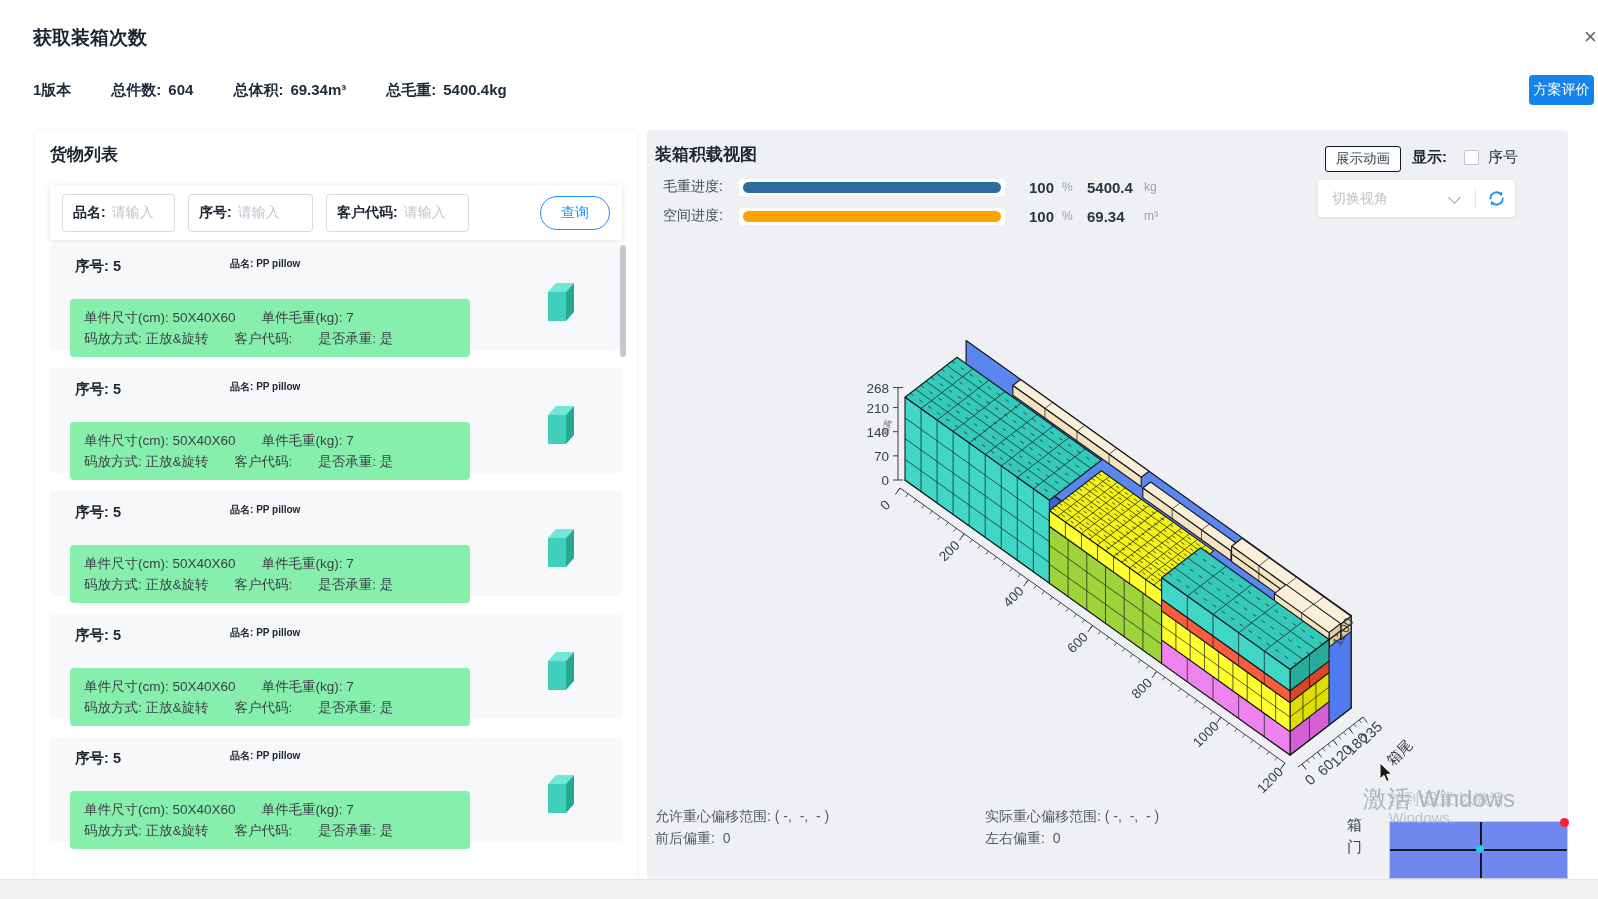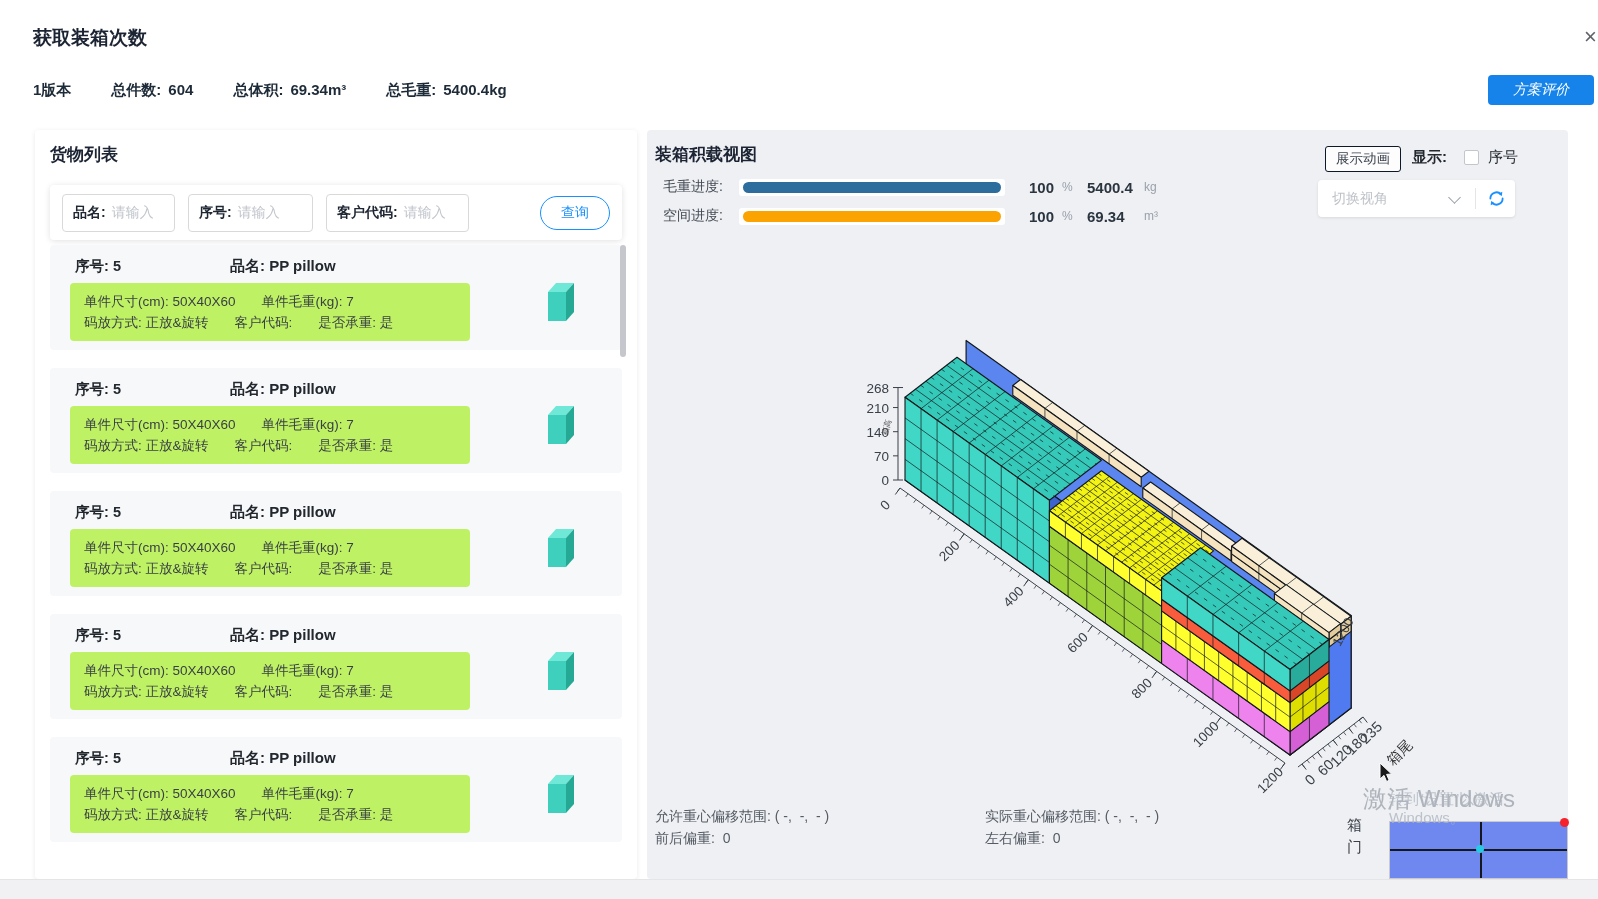--- a/index.html
+++ b/index.html
@@ -4,40 +4,40 @@
 <style>
   * { margin:0; padding:0; box-sizing:border-box; }
   html,body { width:1598px; height:899px; overflow:hidden; background:#fff;
     font-family:"Liberation Sans","DejaVu Sans",sans-serif; color:#1f2733; }
 
   
   #page-title { position:absolute; left:33px; top:25px; font-size:19px; font-weight:bold; color:#1c2433; }
   #close-btn { position:absolute; left:1584px; top:24px; font-size:22px; color:#5f6368; cursor:pointer; line-height:26px; }
   #stats-row { position:absolute; left:33px; top:81px; display:flex; gap:40px; font-size:15px; font-weight:bold; color:#1d2a38; }
   #stats-row .pair { display:flex; gap:7px; }
-  #eval-btn { position:absolute; right:4px; top:75px; width:106px; height:30px; background:#1583e9; color:#fff;
-    font-size:14px; border:none; border-radius:4px; cursor:pointer;font-style:italic; }
+  #eval-btn { position:absolute; right:4px; top:75px; width:65px; height:30px; background:#1583e9; color:#fff;
+    font-size:14px; border:none; border-radius:4px; cursor:pointer; }
 
   
   #cargo-panel { position:absolute; left:35px; top:130px; width:602px; height:749px; background:#fff;
     border-radius:4px; box-shadow:0 1px 5px rgba(0,0,0,.09); overflow:hidden; }
   #cargo-title { position:absolute; left:15px; top:13px; font-size:17px; font-weight:bold; color:#1c2433; }
   #search-bar { position:absolute; left:15px; top:55px; width:572px; height:55px; background:#fff; border-radius:4px;
     box-shadow:0 1px 6px rgba(0,0,0,.12); display:flex; align-items:center; padding:0 12px; gap:13px; }
   .fake-input { height:38px; border:1px solid #d9d9d9; border-radius:4px; background:#fff; display:flex;
     align-items:center; padding:0 10px; gap:6px; font-size:14px; }
   .fake-input .lbl { font-weight:bold; color:#1f2733; white-space:nowrap; }
   .fake-input .ph { color:#c0c4cc; white-space:nowrap; }
   #query-btn { margin-left:auto; width:70px; height:34px; border:1px solid #1890ff; color:#1890ff; background:#fff;
     border-radius:17px; font-size:14px; cursor:pointer; }
   #cargo-list { position:absolute; left:15px; top:115px; width:572px; }
   .cargo-item { position:relative; width:572px; height:105px; background:#f7f8fa; border-radius:4px; margin-bottom:18px; }
   .ci-head { position:absolute; top:12px; left:25px; font-size:14.5px; font-weight:bold; color:#23282f; }
-  .ci-head2 { position:absolute; top:12px; left:180px; font-size:15px; font-weight:bold; color:#23282f; }
-  .ci-box { position:absolute; left:20px; top:38px; width:400px; height:58px; background:#bef264; border-radius:4px;
+  .ci-head2 { position:absolute; top:12px; left:180px; font-size:10px; font-weight:bold; color:#23282f; }
+  .ci-box { position:absolute; left:20px; top:54px; width:400px; height:58px; background:#86efac; border-radius:4px;
     padding:8px 14px; font-size:13.5px; color:#3a3f46; line-height:21px; }
   .ci-row { display:flex; gap:26px; white-space:nowrap; }
   .ci-cube { position:absolute; left:492px; top:34px; }
   #list-scrollbar { position:absolute; left:585px; top:115px; width:6px; height:112px; background:#c5c7cd; border-radius:3px; }
 
   
   #view-panel { position:absolute; left:647px; top:130px; width:921px; height:749px; background:#eef0f4; border-radius:4px; }
   #view-title { position:absolute; left:8px; top:13px; font-size:17px; font-weight:bold; color:#1c2433; }
   .prog-row { position:absolute; left:16px; height:22px; display:flex; align-items:center; }
   .prog-label { width:76px; font-size:14px; color:#464c55; }

